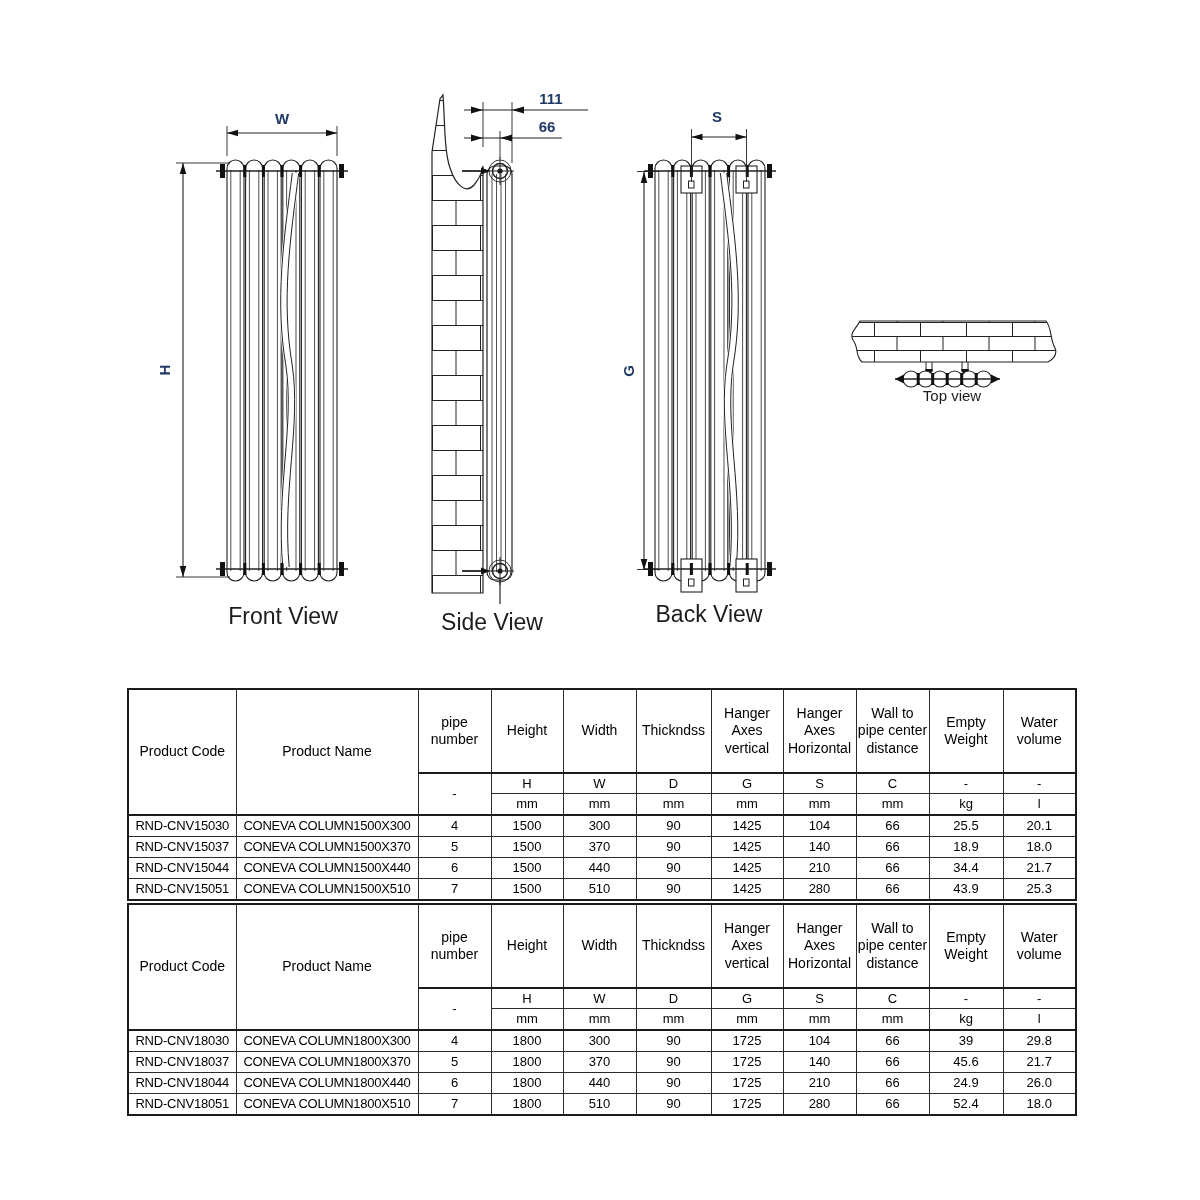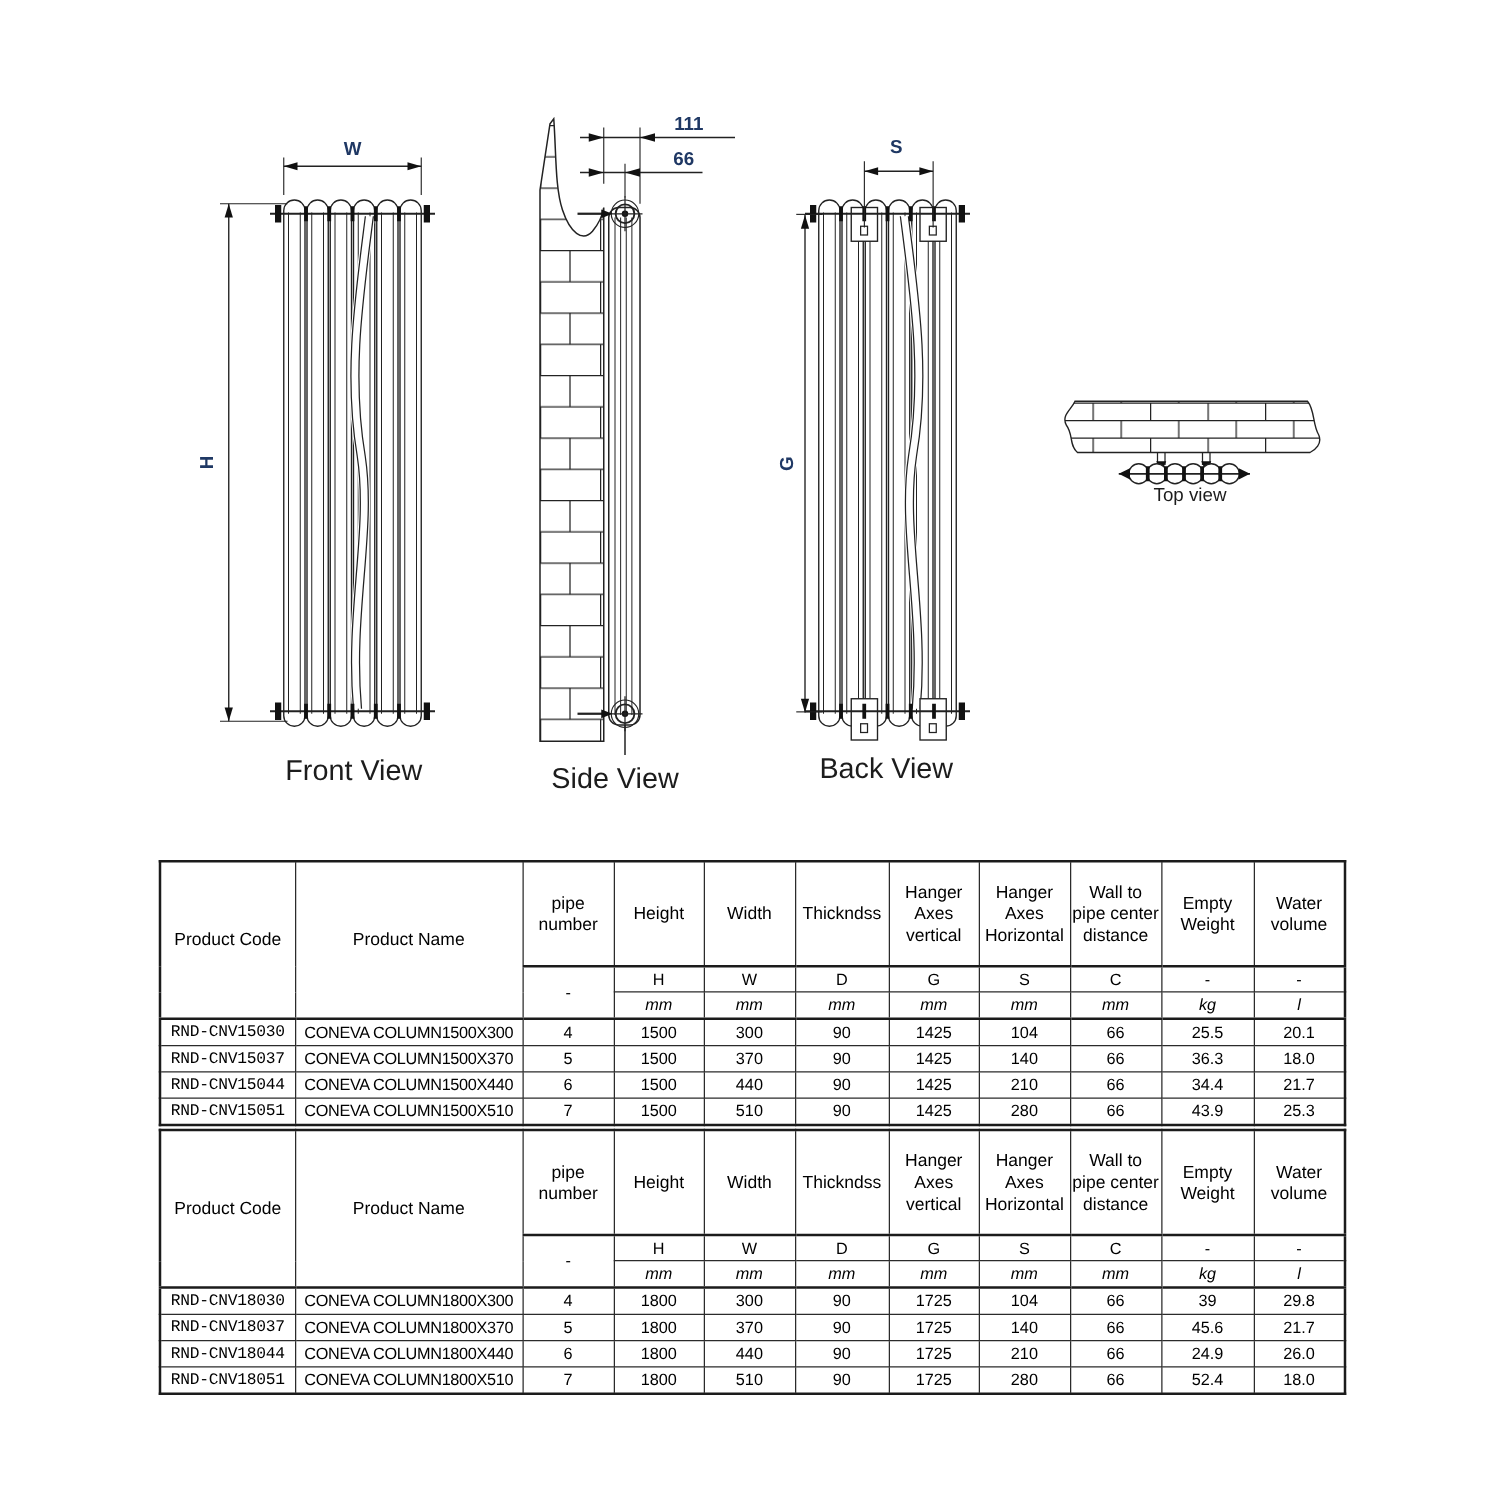--- a/index.html
+++ b/index.html
@@ -23,24 +23,24 @@
   table.spec th, table.spec td{
     border:1px solid #2b2b2b;
     text-align:center;vertical-align:middle;
     padding:0;font-weight:normal;line-height:1.22;
     overflow:hidden;white-space:nowrap;
   }
   table.spec th{white-space:normal;}
   table.spec .hb{border-bottom:2px solid #1b1b1b;}
   tr.row-head th{height:82px;font-size:14px;}
   tr.row-sym  td{height:19px;font-size:13px;}
-  tr.row-unit td{height:20px;font-size:13px;font-style:italic;}
+  tr.row-unit td{height:20px;font-size:13px;}
   tr.row-data td{height:20px;font-size:13px;}
   td.pn{font-size:12.6px;letter-spacing:-0.25px;}
-  td.pc{font-size:13px;letter-spacing:-0.2px;font-family:Liberation Mono, monospace;}
+  td.pc{font-size:13px;letter-spacing:-0.2px;}
   .b{font-weight:bold;}
 
   .dimtext{fill:#1f3864;font-weight:bold;font-size:15px;font-family:"Liberation Sans",sans-serif;}
   .viewtext{fill:#1c1c1c;font-size:23px;font-family:"Liberation Sans",sans-serif;}
   .smalltext{fill:#1c1c1c;font-size:15px;font-family:"Liberation Sans",sans-serif;}
 </style>
 </head>
 <body>
 
 <div id="canvas">
@@ -321,21 +321,21 @@
         <tr class="row-data">
           <td class="pc" rowspan="1">RND-CNV15037</td>
           <td class="pn" rowspan="1">CONEVA COLUMN1500X370</td>
           <td rowspan="1">5</td>
           <td rowspan="1">1500</td>
           <td rowspan="1">370</td>
           <td rowspan="1">90</td>
           <td rowspan="1">1425</td>
           <td rowspan="1">140</td>
           <td rowspan="1">66</td>
-          <td rowspan="1">36.3</td>
+          <td rowspan="1">18.9</td>
           <td rowspan="1">18.0</td>
         </tr>
         <tr class="row-data">
           <td class="pc" rowspan="1">RND-CNV15044</td>
           <td class="pn" rowspan="1">CONEVA COLUMN1500X440</td>
           <td rowspan="1">6</td>
           <td rowspan="1">1500</td>
           <td rowspan="1">440</td>
           <td rowspan="1">90</td>
           <td rowspan="1">1425</td>

